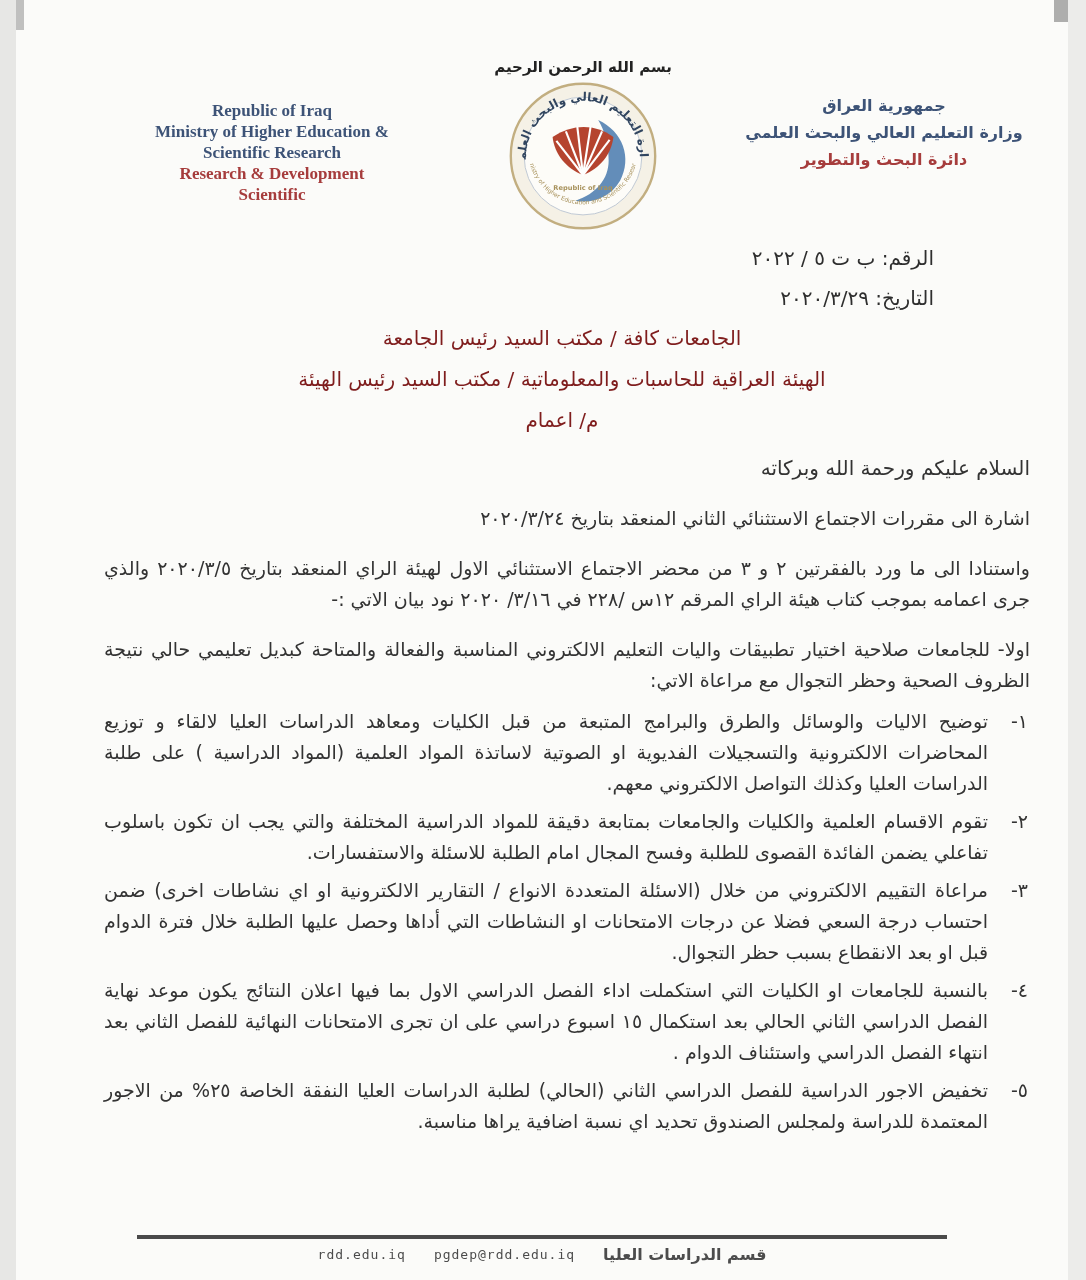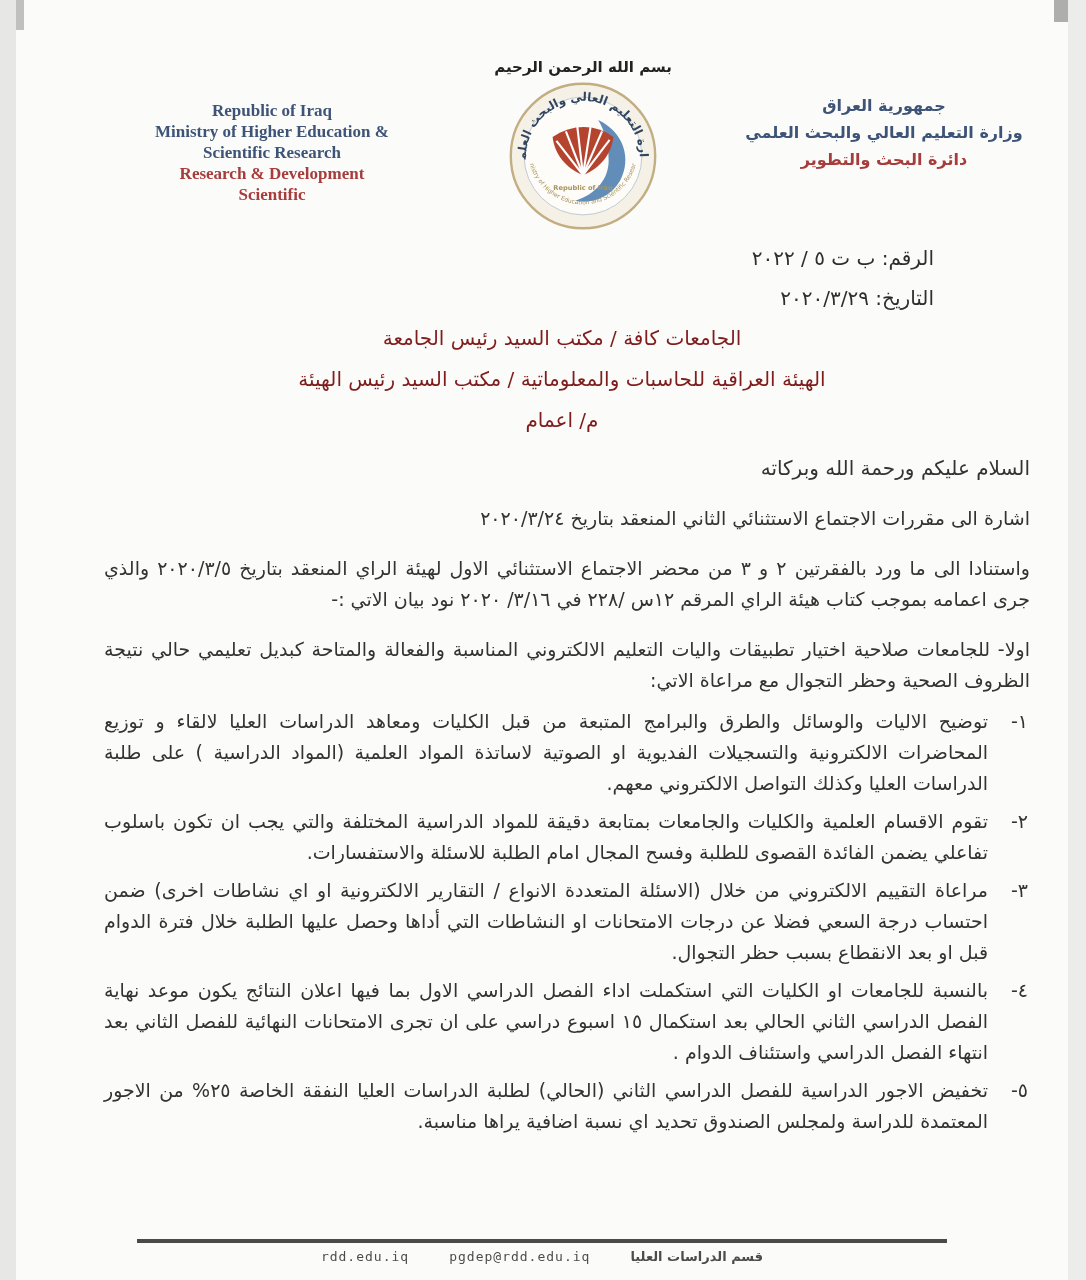--- a/index.html
+++ b/index.html
@@ -45,23 +45,23 @@
   .para { text-align:justify; margin-bottom:10px; }
   .para.ref-line { margin-bottom:14px; font-weight:500; }
   .items { margin-top:2px; }
   .item { position:relative; padding-right:42px; text-align:justify; margin-bottom:7px; }
   .item .num { position:absolute; right:2px; top:0; }
 
   
   .footer { position:absolute; bottom:16px; left:0; right:0; }
   .footer-rule { width:810px; margin:0 auto 6px auto; border-top:4px solid #4a4a4a; }
   .footer-address { direction:rtl; text-align:center; font-size:12.5px; font-weight:bold; color:#4c4c4c; margin-bottom:3px; }
-  .footer-contacts { direction:ltr; display:flex; justify-content:center; align-items:center; gap:40px; font-size:13px; color:#4c4c4c; }
+  .footer-contacts { direction:ltr; display:flex; justify-content:center; align-items:center; gap:28px; font-size:13px; color:#4c4c4c; }
   .footer-contacts .mono { font-family:"DejaVu Sans Mono", monospace; letter-spacing:1px; }
-  .footer-contacts .dept { font-weight:bold; font-size:13px; }
+  .footer-contacts .dept { font-weight:bold; font-size:16px; }
 
   .seal { display:block; }
 </style>
 </head>
 <body>
 
 <div class="sheet">
 
   <div class="artifact tl"></div>
   <div class="artifact tr"></div>

